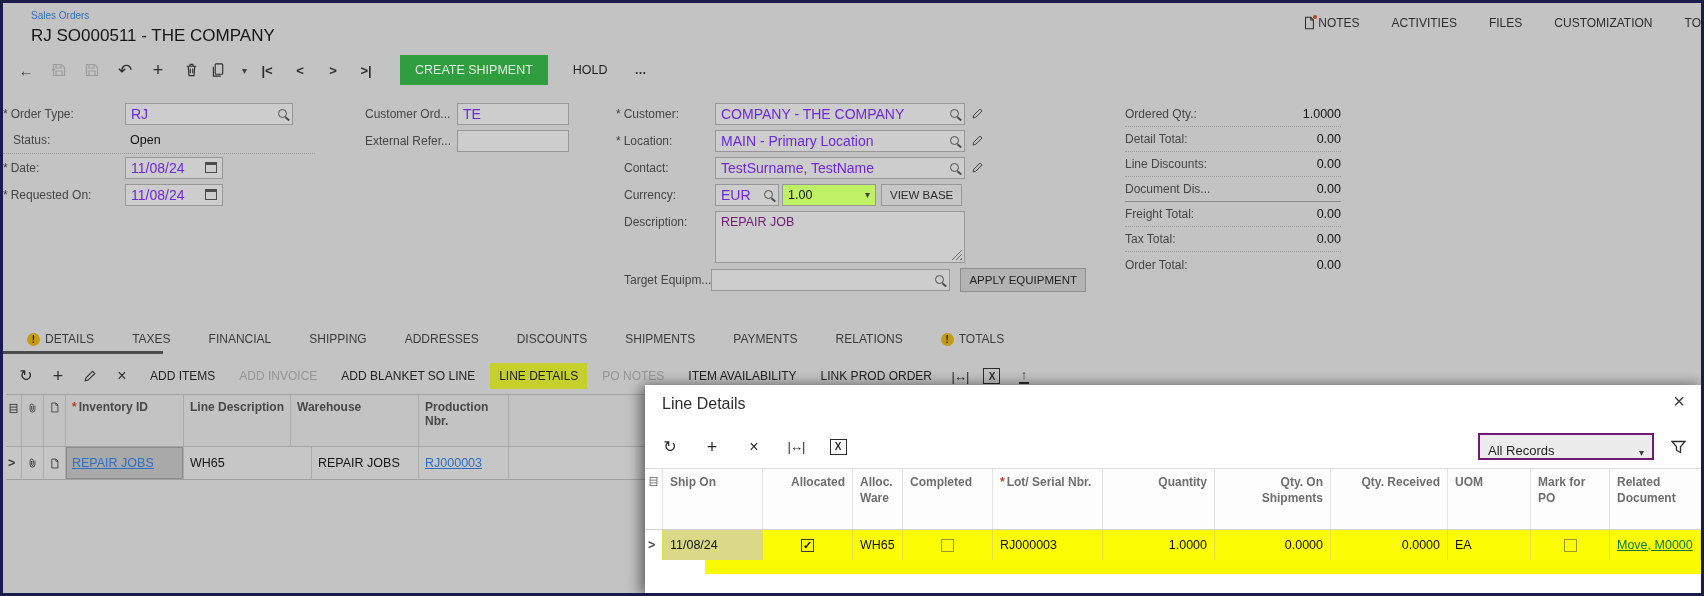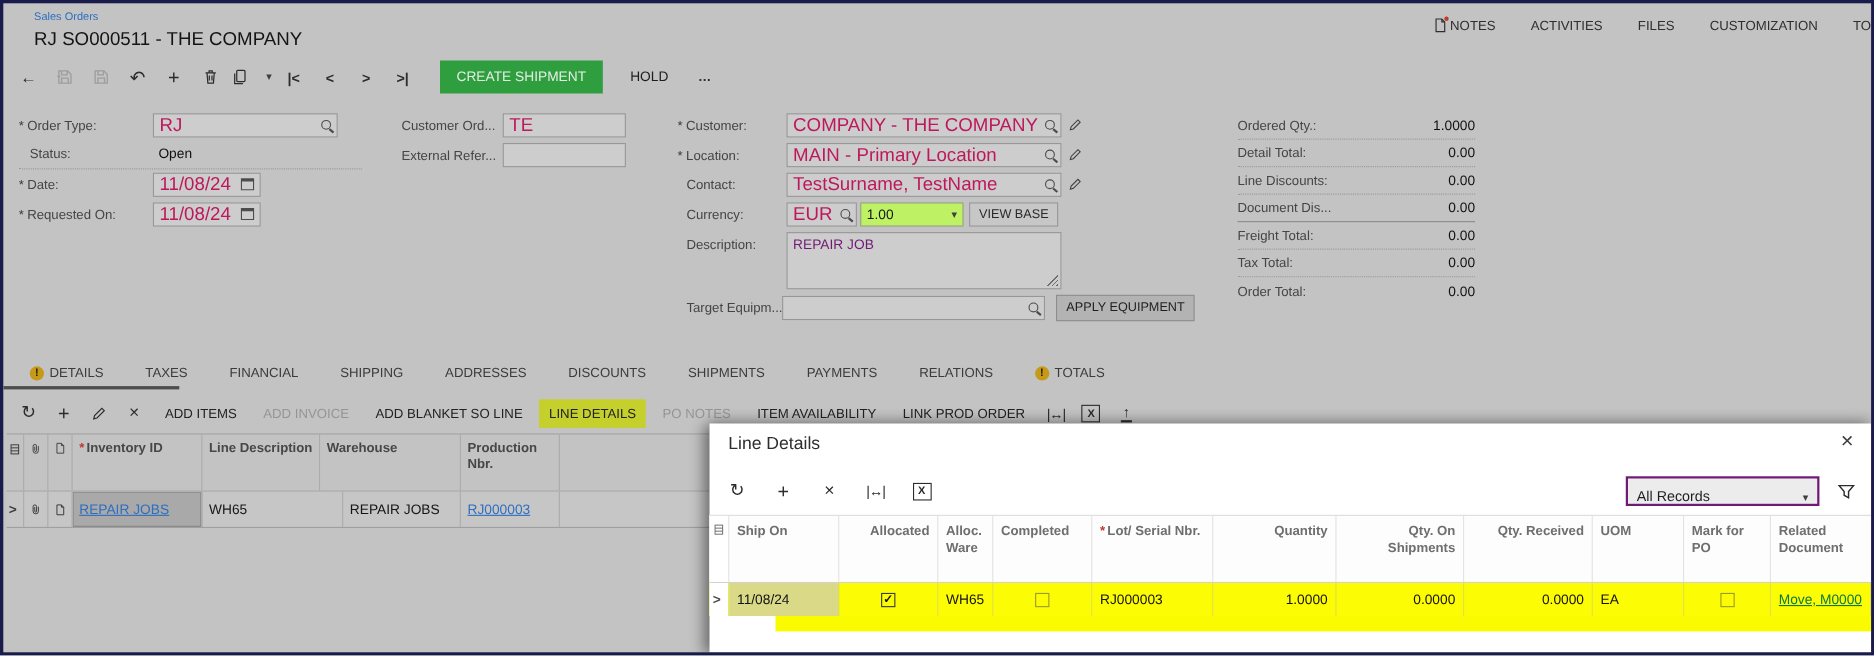--- a/index.html
+++ b/index.html
@@ -20,26 +20,26 @@
   .glyph{font-size:15px;line-height:1}
   .glyph.b{font-weight:bold;font-size:13px}
   .btn-green{background:#2f9e3f;color:#e2eee2;font-size:12.5px;padding:8px 15px;margin-left:14px;white-space:nowrap;cursor:pointer}
   .btn-flat{color:#1d1d1d;font-size:12.5px;padding:8px 10px;margin-left:8px;cursor:pointer}
   .more-dots{font-weight:bold;color:#2c2c2c;letter-spacing:2px;margin-left:10px}
 
   
   .form-row{display:flex;align-items:center;height:27px}
   .form-label{color:#454545;white-space:nowrap;overflow:hidden}
   .req-star{color:#3d3d3d;margin-right:3px}
-  .field{background:#cdcdcd;border:1px solid #979797;height:22px;display:flex;align-items:center;padding:0 5px;color:#be185d;font-size:17px}
+  .field{background:#cdcdcd;border:1px solid #979797;height:22px;display:flex;align-items:center;padding:0 5px;color:#6d28d9;font-size:14px}
   .mag{position:relative;width:9px;height:9px;border:1.5px solid #4c4c4c;border-radius:50%;flex:none;margin-left:auto;cursor:pointer}
   .mag::after{content:"";position:absolute;width:5px;height:1.5px;background:#4c4c4c;right:-4px;bottom:-2px;transform:rotate(40deg)}
   .cal{width:12px;height:11px;border:1.3px solid #4c4c4c;border-top:3.5px solid #4c4c4c;margin-left:auto;flex:none;cursor:pointer}
   .pencil{margin-left:6px;color:#3f3f3f;cursor:pointer}
-  .col-left{left:14px;top:97px;width:312px}
+  .col-left{left:0;top:97px;width:312px}
   .col-left .form-label{width:122px}
   .col-mid{left:362px;top:97px;width:240px}
   .col-mid .form-label{width:92px}
   .col-cust{left:613px;top:97px;width:470px}
   .col-cust .form-label{width:99px}
   .dotted-sep{border-bottom:1px dotted #9b9b9b}
   .txtarea{position:relative;background:#cdcdcd;border:1px solid #979797;width:250px;height:52px;padding:3px 5px;color:#701a75;font-size:12.5px}
   .resize-corner{position:absolute;right:2px;bottom:2px;width:11px;height:11px;background:repeating-linear-gradient(135deg,transparent 0 2px,#6e6e6e 2px 3px);clip-path:polygon(100% 0,100% 100%,0 100%)}
   .btn-gray{background:#b3b3b3;border:1px solid #8d8d8d;color:#1f1f1f;font-size:11.5px;padding:5px 8px;white-space:nowrap;cursor:pointer}
   .btn-outline{background:#c7c7c7;border:1px solid #979797;color:#2a2a2a;font-size:11.5px;padding:4px 8px;white-space:nowrap;cursor:pointer}

